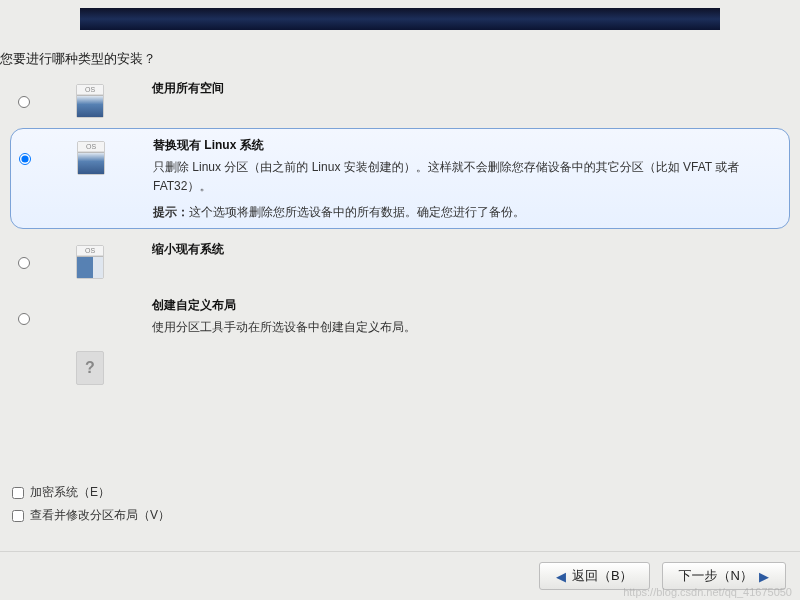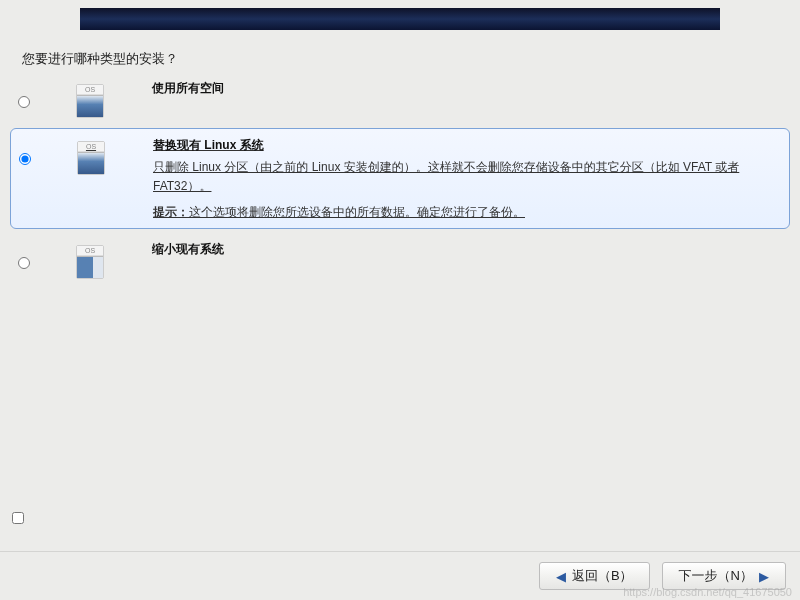--- a/index.html
+++ b/index.html
@@ -25,42 +25,41 @@
       position: absolute;
       top: 8px;
       left: 80px;
       right: 80px;
       height: 22px;
       background: linear-gradient(to bottom, #0e1229, #1c2e59, #0b1432);
     }
     .question {
       position: absolute;
       top: 50px;
-      left: 22px;
+      left: 0;
       font-size: 13px;
       color: #222;
     }
     .options {
       position: absolute;
       top: 72px;
       left: 10px;
       right: 10px;
     }
     .option-row {
       display: flex;
       align-items: flex-start;
       padding: 6px 8px;
       margin-bottom: 4px;
       gap: 36px;
     }
     .option-row.selected {
       background: linear-gradient(to bottom, #f3f7ff, #e8f1ff);
       border: 1px solid #7ca3d8;
-      border-radius: 6px;
-      text-decoration: underline;
+      border-radius: 13px;
     }
     .radio {
       margin-top: 18px;
       margin-right: 10px;
       width: 12px;
       height: 12px;
     }
     .opt-icon {
       width: 28px;
       height: 34px;
@@ -190,26 +189,41 @@
     <div class="opt-icon shrink">
       <div class="tag">OS</div>
         <div class="box"></div>
     </div>
     <div class="opt-text">
       <div class="opt-title">缩小现有系统</div>
     </div>
   </label>
 
 
+  <label class="option-row">
+    <input type="radio" class="radio" name="itype" style="">
+    <div class="opt-icon question">
+      
+    </div>
+    <div class="opt-text">
+      <div class="opt-title">创建自定义布局</div>
+      <div class="opt-desc">使用分区工具手动在所选设备中创建自定义布局。</div>
+    </div>
+  </label>
 
 </div>
 
 <div class="checkboxes">
   <label class="cbrow">
     <input type="checkbox" style="">
+    <span>加密系统（E）</span>
+  </label>
+  <label class="cbrow">
+    <input type="checkbox" style="">
+    <span>查看并修改分区布局（V）</span>
   </label>
 </div>
 
 <div class="footer-sep"></div>
 
 <div class="footer-btns">
   <button class="btn">
     <span class="arrow">◀</span>
     <span>返回（B）</span>
   </button>

